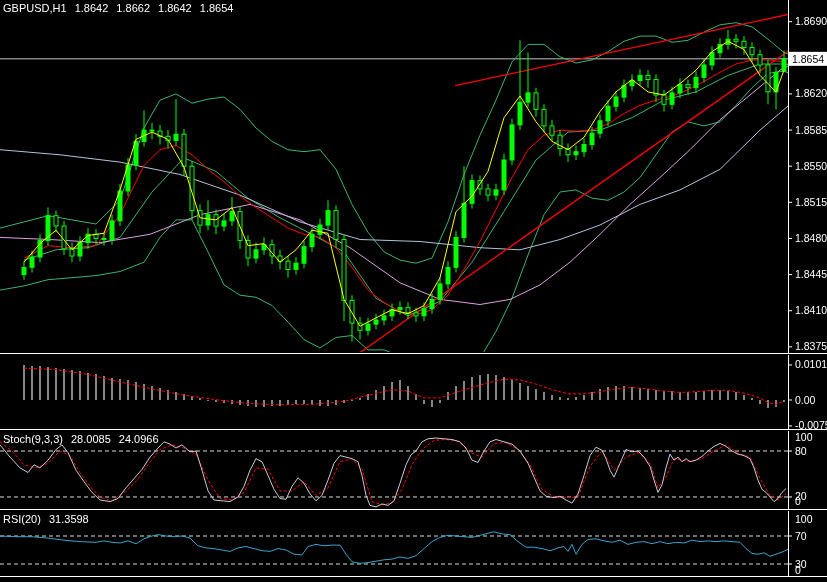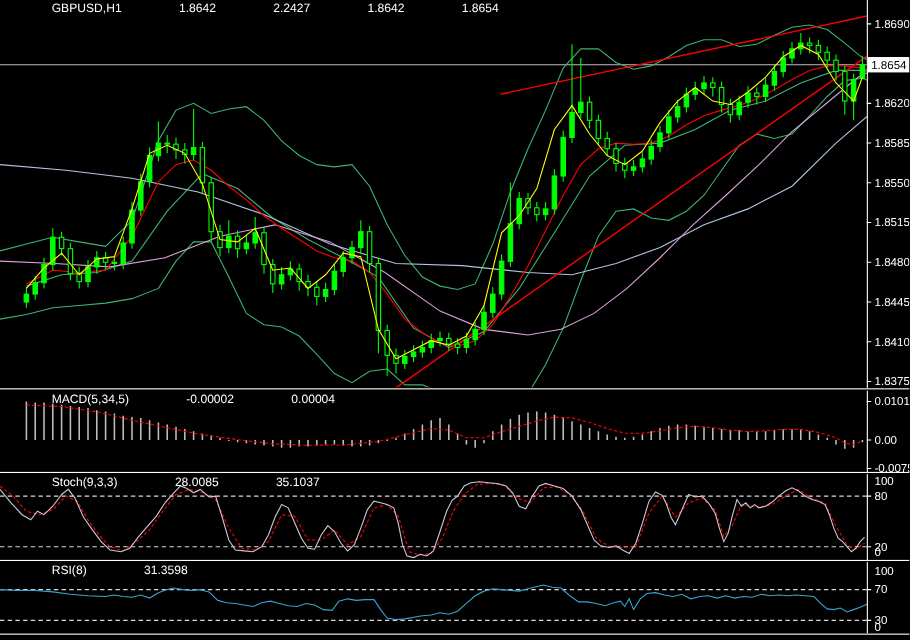--- a/index.html
+++ b/index.html
@@ -6,21 +6,21 @@
   .terminal{position:relative;width:827px;height:582px;background:#000;overflow:hidden;
             font-family:"Liberation Sans",sans-serif;}
   .panel{position:absolute;left:0;width:827px;background:#000;}
   #panel-main{top:0;height:353px;border-bottom:1px solid #fff;}
   #panel-macd{top:355px;height:74px;border-bottom:1px solid #fff;}
   #panel-stoch{top:431px;height:78px;border-bottom:1px solid #fff;}
   #panel-rsi{top:511px;height:65px;border-bottom:1px solid #fff;}
   .panel svg{position:absolute;left:0;top:0;display:block;}
   .chart-label{position:absolute;left:3px;top:2px;color:#fff;font-size:11px;line-height:13px;
                white-space:nowrap;z-index:5;}
-  .chart-label span{margin-right:5px;margin-left:44px;}
+  .chart-label span{margin-right:5px;}
   svg text{font-family:"Liberation Sans",sans-serif;}
 </style>
 </head>
 <body>
 
 <div class="terminal">
 
   <div class="panel" id="panel-main">
     <svg id="main-svg" width="827" height="353">
         <defs>
@@ -250,21 +250,21 @@
         <line x1="788" y1="310.7096774193548" x2="792" y2="310.7096774193548" stroke="#FFFFFF" stroke-width="1"></line>
         <text x="795" y="314.2096774193548" fill="#FFFFFF" font-size="10.5">1.8410</text>
         <line x1="788" y1="346.83870967741996" x2="792" y2="346.83870967741996" stroke="#FFFFFF" stroke-width="1"></line>
         <text x="795" y="350.33870967741996" fill="#FFFFFF" font-size="10.5">1.8375</text>
         <rect x="789" y="51.83870967741972" width="38" height="14" fill="#FFFFFF"></rect>
         <text x="792" y="62.83870967741972" fill="#000000" font-size="10.5">1.8654</text>
       </svg>
     <div class="chart-label">
       <span>GBPUSD,H1</span>
       <span>1.8642</span>
-      <span>2.2427</span>
+      <span>1.8662</span>
       <span>1.8642</span>
       <span>1.8654</span>
     </div>
   </div>
 
   <div class="panel" id="panel-macd">
     <svg id="macd-svg" width="827" height="74">
         <line x1="24" y1="45" x2="24" y2="9.982698961937714" stroke="#C0C0C0" stroke-width="1.4"></line>
         <line x1="32" y1="45" x2="32" y2="10.98615916955017" stroke="#C0C0C0" stroke-width="1.4"></line>
         <line x1="40" y1="45" x2="40" y2="10.98615916955017" stroke="#C0C0C0" stroke-width="1.4"></line>
@@ -363,60 +363,55 @@
         <line x1="784" y1="45" x2="784" y2="47.00692041522491" stroke="#C0C0C0" stroke-width="1.4"></line>
         <polyline points="24,13.2 56,14.6 88,19.4 120,27.0 152,33.9 184,40.2 216,44.7 248,48.5 280,49.8 312,49.5 344,46.4 368,40.2 392,34.6 408,36.0 424,42.9 440,42.9 456,37.4 472,32.5 488,27.7 504,24.2 520,24.9 536,29.1 552,34.6 568,38.8 584,38.8 600,36.7 616,33.9 632,32.5 648,33.9 664,36.0 680,37.4 696,36.7 712,35.3 728,35.3 744,38.1 760,42.9 768,47.8 776,49.2 784,46.0" fill="none" stroke="#FF0000" stroke-width="1" stroke-dasharray="3,2"></polyline>
         <line x1="788.5" y1="0" x2="788.5" y2="74" stroke="#FFFFFF" stroke-width="1"></line>
         <line x1="788" y1="9.982698961937714" x2="792" y2="9.982698961937714" stroke="#FFFFFF" stroke-width="1"></line>
         <text x="795" y="13.482698961937714" fill="#FFFFFF" font-size="10.5">0.01012</text>
         <line x1="788" y1="45" x2="792" y2="45" stroke="#FFFFFF" stroke-width="1"></line>
         <text x="795" y="48.5" fill="#FFFFFF" font-size="10.5">0.00</text>
         <line x1="788" y1="70.9515570934256" x2="792" y2="70.9515570934256" stroke="#FFFFFF" stroke-width="1"></line>
         <text x="795" y="74.4515570934256" fill="#FFFFFF" font-size="10.5">-0.0075</text>
       </svg>
-    <div class="chart-label">
-      <span>MACD(5,34,5)</span>
-      <span>-0.00002</span>
-      <span>0.00004</span>
-    </div>
   </div>
 
   <div class="panel" id="panel-stoch">
     <svg id="stoch-svg" width="827" height="78">
         <line x1="0" y1="20.019999999999996" x2="788" y2="20.019999999999996" stroke="#DCDCDC" stroke-width="1" stroke-dasharray="4,3"></line>
         <line x1="0" y1="65.97999999999999" x2="788" y2="65.97999999999999" stroke="#DCDCDC" stroke-width="1" stroke-dasharray="4,3"></line>
         <polyline points="0,10.8 12,20.0 24,33.8 36,36.9 48,32.3 60,20.0 70,24.6 80,41.5 90,55.3 100,66.0 112,69.8 124,61.4 136,50.7 148,33.8 160,18.5 172,13.9 184,17.0 196,23.1 208,49.1 220,67.5 232,69.0 244,61.4 256,36.9 268,38.4 280,59.9 292,59.9 304,50.7 316,64.4 328,56.8 340,30.7 352,27.7 362,38.4 372,70.6 382,73.6 392,72.1 402,58.3 412,33.8 422,18.5 434,9.3 446,8.5 458,10.1 470,21.6 482,26.1 494,12.4 506,11.6 518,18.5 530,33.8 542,58.3 554,66.0 566,66.7 578,66.0 590,35.3 602,20.0 614,39.2 626,26.1 638,21.6 650,32.3 658,56.8 666,46.1 674,27.7 682,29.2 690,30.0 702,27.7 714,20.0 726,13.9 738,22.3 750,26.1 760,47.6 770,64.4 778,68.3 786,62.9" fill="none" stroke="#FF0000" stroke-width="1" stroke-dasharray="3,2"></polyline>
         <polyline points="0,13.9 10,26.1 20,36.9 28,41.5 34,33.8 40,36.9 48,29.2 56,18.5 62,13.9 68,21.6 76,39.2 84,50.7 92,61.4 100,69.0 110,70.6 118,67.5 126,56.8 134,47.6 142,38.4 150,26.1 158,17.0 164,10.8 170,13.1 176,17.0 182,13.9 190,20.8 196,20.0 202,39.2 208,59.9 214,69.0 222,69.8 230,70.6 238,66.0 244,55.3 250,39.2 256,27.7 262,30.7 268,44.5 274,58.3 280,67.5 286,68.3 292,55.3 298,46.8 304,52.2 310,62.9 316,69.8 322,64.4 328,49.1 334,32.3 340,24.6 346,26.1 352,27.7 358,30.7 362,44.5 366,64.4 370,74.4 376,75.9 382,72.9 388,74.4 394,69.8 400,52.2 406,33.8 411,23.8 416,20.0 422,10.8 428,7.8 436,7.0 444,7.8 452,8.5 460,10.8 466,17.0 472,29.2 478,31.5 484,20.0 490,10.8 496,8.5 504,10.8 512,13.1 520,20.0 528,32.3 534,46.1 540,59.9 546,65.2 554,66.7 560,65.2 566,69.0 572,72.1 578,62.9 584,44.5 590,24.6 596,16.2 602,19.3 606,27.7 610,39.2 614,46.1 618,36.9 622,27.7 626,18.5 632,20.8 638,20.0 644,26.1 650,35.3 654,49.1 658,61.4 662,53.7 666,36.9 670,23.1 674,29.2 678,26.1 682,30.7 686,27.7 690,30.7 696,29.2 702,25.4 708,20.0 714,15.4 720,12.4 726,15.4 732,20.0 738,23.1 744,24.6 750,27.7 754,36.9 758,49.1 762,58.3 766,61.4 770,66.0 774,70.6 778,67.5 782,61.4 786,57.6" fill="none" stroke="#C9C9DD" stroke-width="1"></polyline>
         <line x1="788.5" y1="0" x2="788.5" y2="78" stroke="#FFFFFF" stroke-width="1"></line>
         <text x="795" y="10" fill="#FFFFFF" font-size="10.5">100</text>
         <line x1="788" y1="20.019999999999996" x2="792" y2="20.019999999999996" stroke="#FFFFFF" stroke-width="1"></line>
         <text x="795" y="23.519999999999996" fill="#FFFFFF" font-size="10.5">80</text>
         <line x1="788" y1="65.97999999999999" x2="792" y2="65.97999999999999" stroke="#FFFFFF" stroke-width="1"></line>
         <text x="795" y="69.47999999999999" fill="#FFFFFF" font-size="10.5">20</text>
         <text x="795" y="74" fill="#FFFFFF" font-size="10.5">0</text>
       </svg>
     <div class="chart-label">
       <span>Stoch(9,3,3)</span>
       <span>28.0085</span>
-      <span>35.1037</span>
+      <span>24.0966</span>
     </div>
   </div>
 
   <div class="panel" id="panel-rsi">
     <svg id="rsi-svg" width="827" height="65">
         <line x1="0" y1="25" x2="788" y2="25" stroke="#DCDCDC" stroke-width="1" stroke-dasharray="4,3"></line>
         <line x1="0" y1="53" x2="788" y2="53" stroke="#DCDCDC" stroke-width="1" stroke-dasharray="4,3"></line>
         <polyline points="0,25.0 16,25.7 32,25.7 48,27.1 64,29.2 80,30.6 96,31.3 104,29.9 112,31.3 120,32.0 128,29.9 136,32.7 144,27.8 152,25.0 158,23.6 166,25.0 174,25.7 182,25.0 190,27.1 198,34.8 206,36.9 214,37.6 222,39.0 230,40.4 238,36.9 246,35.5 254,37.6 262,39.7 270,40.4 278,37.6 286,39.0 294,43.2 302,43.9 308,35.5 316,33.4 324,34.8 332,34.1 340,34.1 346,43.2 352,50.9 360,52.3 368,51.6 376,50.2 384,48.8 392,48.1 400,46.0 408,47.4 416,44.6 424,37.6 432,30.6 440,26.4 448,24.3 456,25.0 464,25.7 472,26.4 480,24.3 488,22.2 494,20.8 502,22.9 510,23.6 518,30.6 526,36.2 534,36.2 542,37.6 550,39.7 558,36.9 564,35.5 568,40.4 572,33.4 576,43.2 582,33.4 588,28.5 596,27.8 604,29.9 612,31.3 620,29.2 628,33.4 636,31.3 644,30.6 652,32.7 660,30.6 668,32.7 676,31.3 684,32.0 692,29.2 700,30.6 708,29.9 716,30.6 724,29.9 732,30.6 740,31.3 746,37.6 752,42.5 758,43.2 764,41.8 770,45.3 776,43.2 782,41.1 788,38.3" fill="none" stroke="#3AA3CC" stroke-width="1"></polyline>
         <line x1="788.5" y1="0" x2="788.5" y2="65" stroke="#FFFFFF" stroke-width="1"></line>
         <text x="795" y="12" fill="#FFFFFF" font-size="10.5">100</text>
         <line x1="788" y1="25" x2="792" y2="25" stroke="#FFFFFF" stroke-width="1"></line>
         <text x="795" y="28.5" fill="#FFFFFF" font-size="10.5">70</text>
         <line x1="788" y1="53" x2="792" y2="53" stroke="#FFFFFF" stroke-width="1"></line>
         <text x="795" y="56.5" fill="#FFFFFF" font-size="10.5">30</text>
         <text x="795" y="63" fill="#FFFFFF" font-size="10.5">0</text>
       </svg>
     <div class="chart-label">
-      <span>RSI(8)</span>
+      <span>RSI(20)</span>
       <span>31.3598</span>
     </div>
   </div>
 
 </div>
 
 </body></html>

